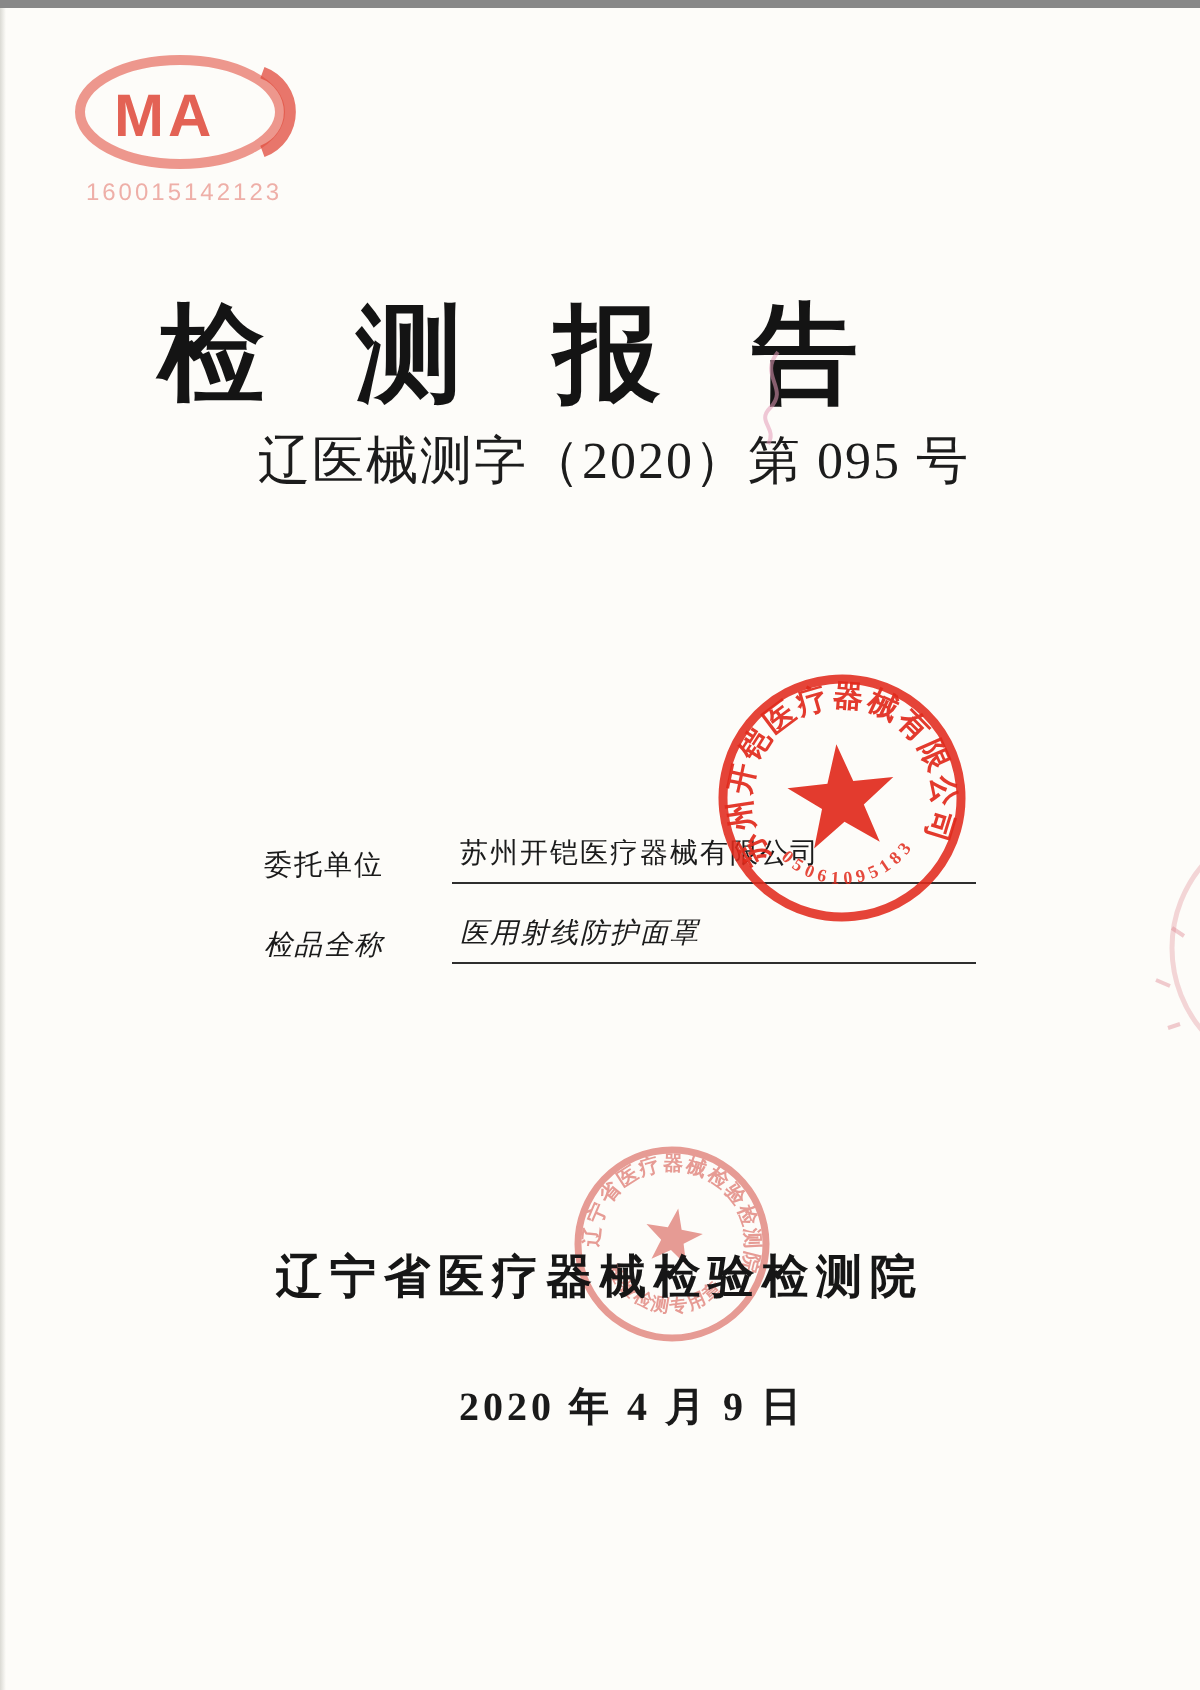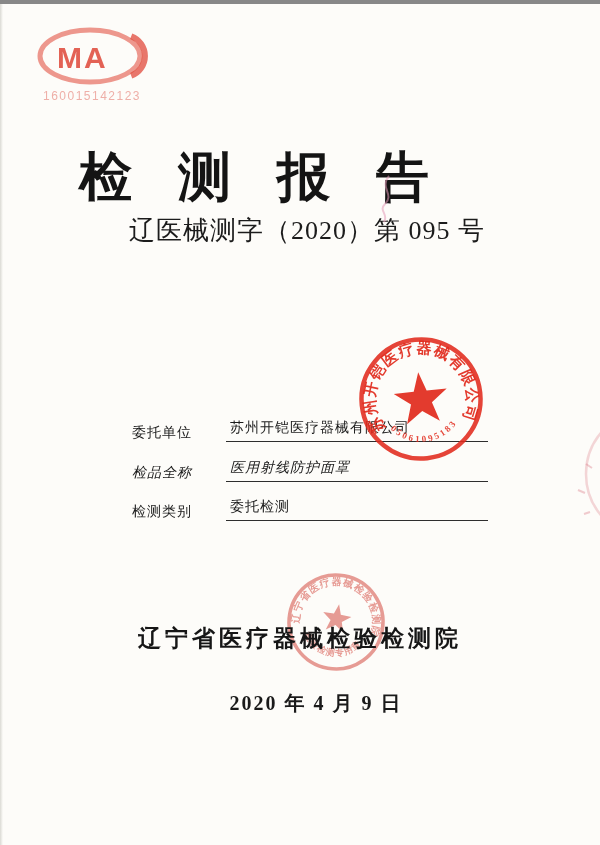--- a/index.html
+++ b/index.html
@@ -78,23 +78,20 @@
   <svg class="title-scribble" viewBox="0 0 32 52">
     <path d="M16,2 C6,14 22,20 12,30 C5,37 16,40 11,48" fill="none" stroke="#e39ab8" stroke-width="2" opacity="0.55"></path>
   </svg>
 
   <div class="form-row row-1">
     <span class="label">委托单位</span><span class="value">苏州开铠医疗器械有限公司</span>
   </div>
   <div class="form-row row-2">
     <span class="label">检品全称</span><span class="value">医用射线防护面罩</span>
   </div>
-  <div class="form-row row-3">
-    <span class="label">检测类别</span><span class="value">委托检测</span>
-  </div>
 
   <svg class="seal-company" viewBox="0 0 130 130">
     <defs>
       <path id="csRing" d="M 27.3,91.4 A 46,46 0 1 1 102.7,91.4" fill="none"></path>
       <path id="csNum" d="M 24.6,79.7 A 43,43 0 0 0 105.4,79.7" fill="none"></path>
     </defs>
     <circle cx="65" cy="65" r="59.5" fill="none" stroke="#e12a1c" stroke-width="4.5" opacity="0.88"></circle>
     <polygon points="65,38 71.5,57.1 91.6,57.3 75.5,69.4 81.5,88.7 65,77 48.5,88.7 54.5,69.4 38.4,57.3 58.5,57.1" fill="#e12a1c" opacity="0.92"></polygon>
     <text font-size="15" fill="#e12a1c" font-weight="bold" letter-spacing="1.5" opacity="0.92">
       <textPath href="#csRing" startOffset="50%" text-anchor="middle">苏州开铠医疗器械有限公司</textPath>

